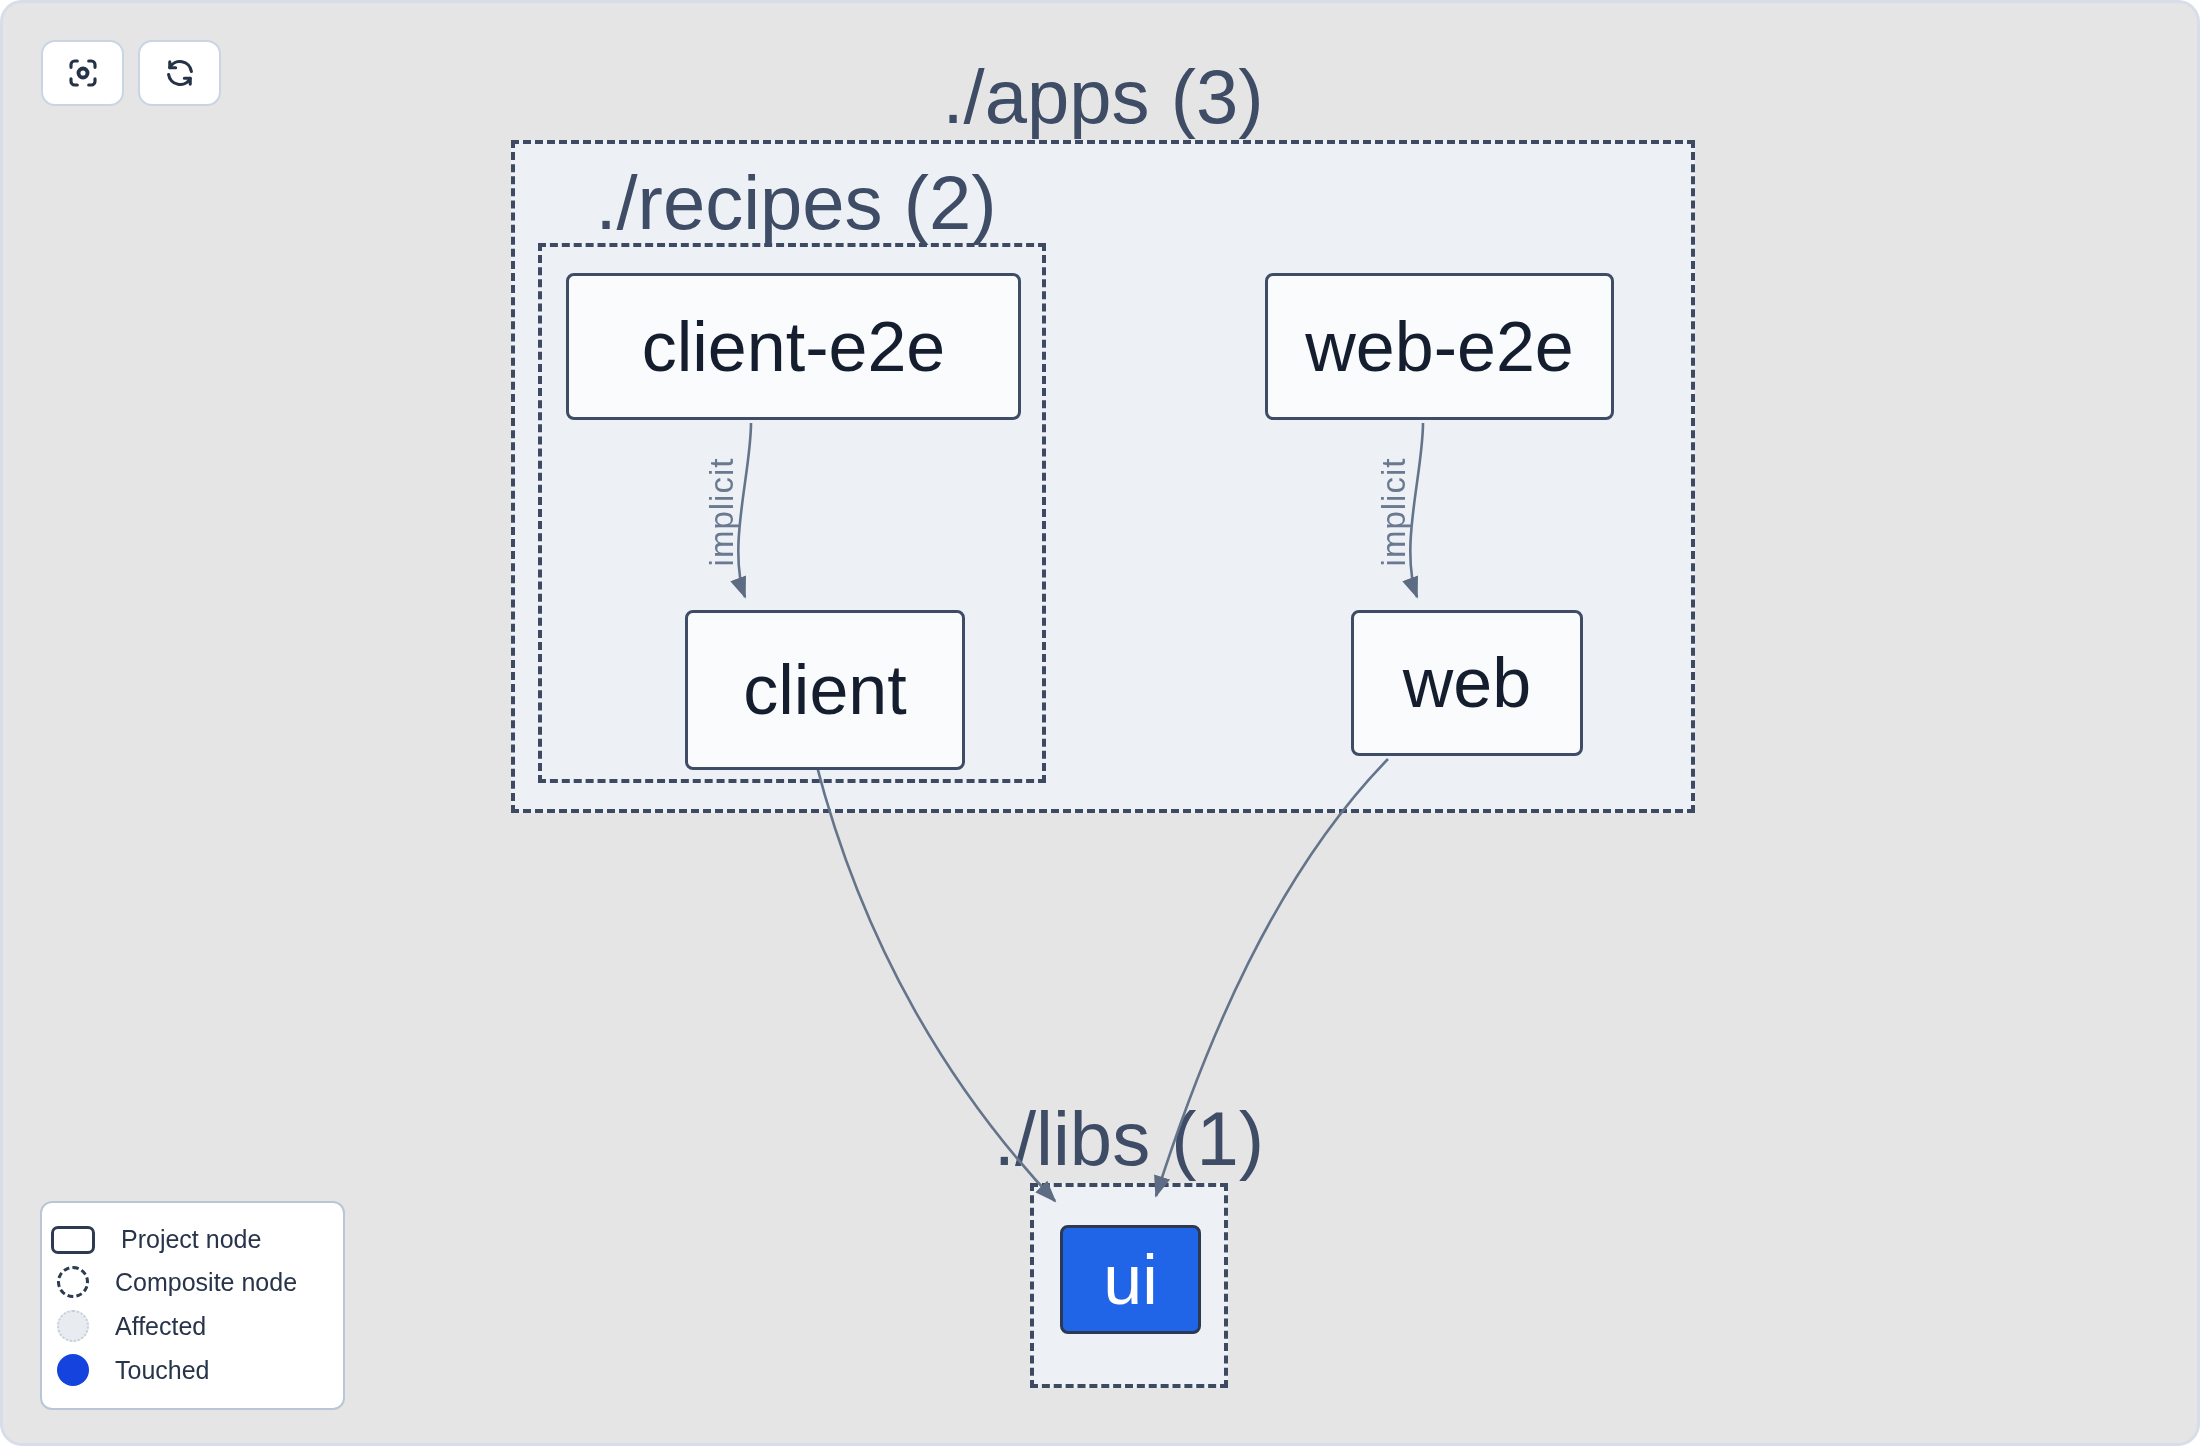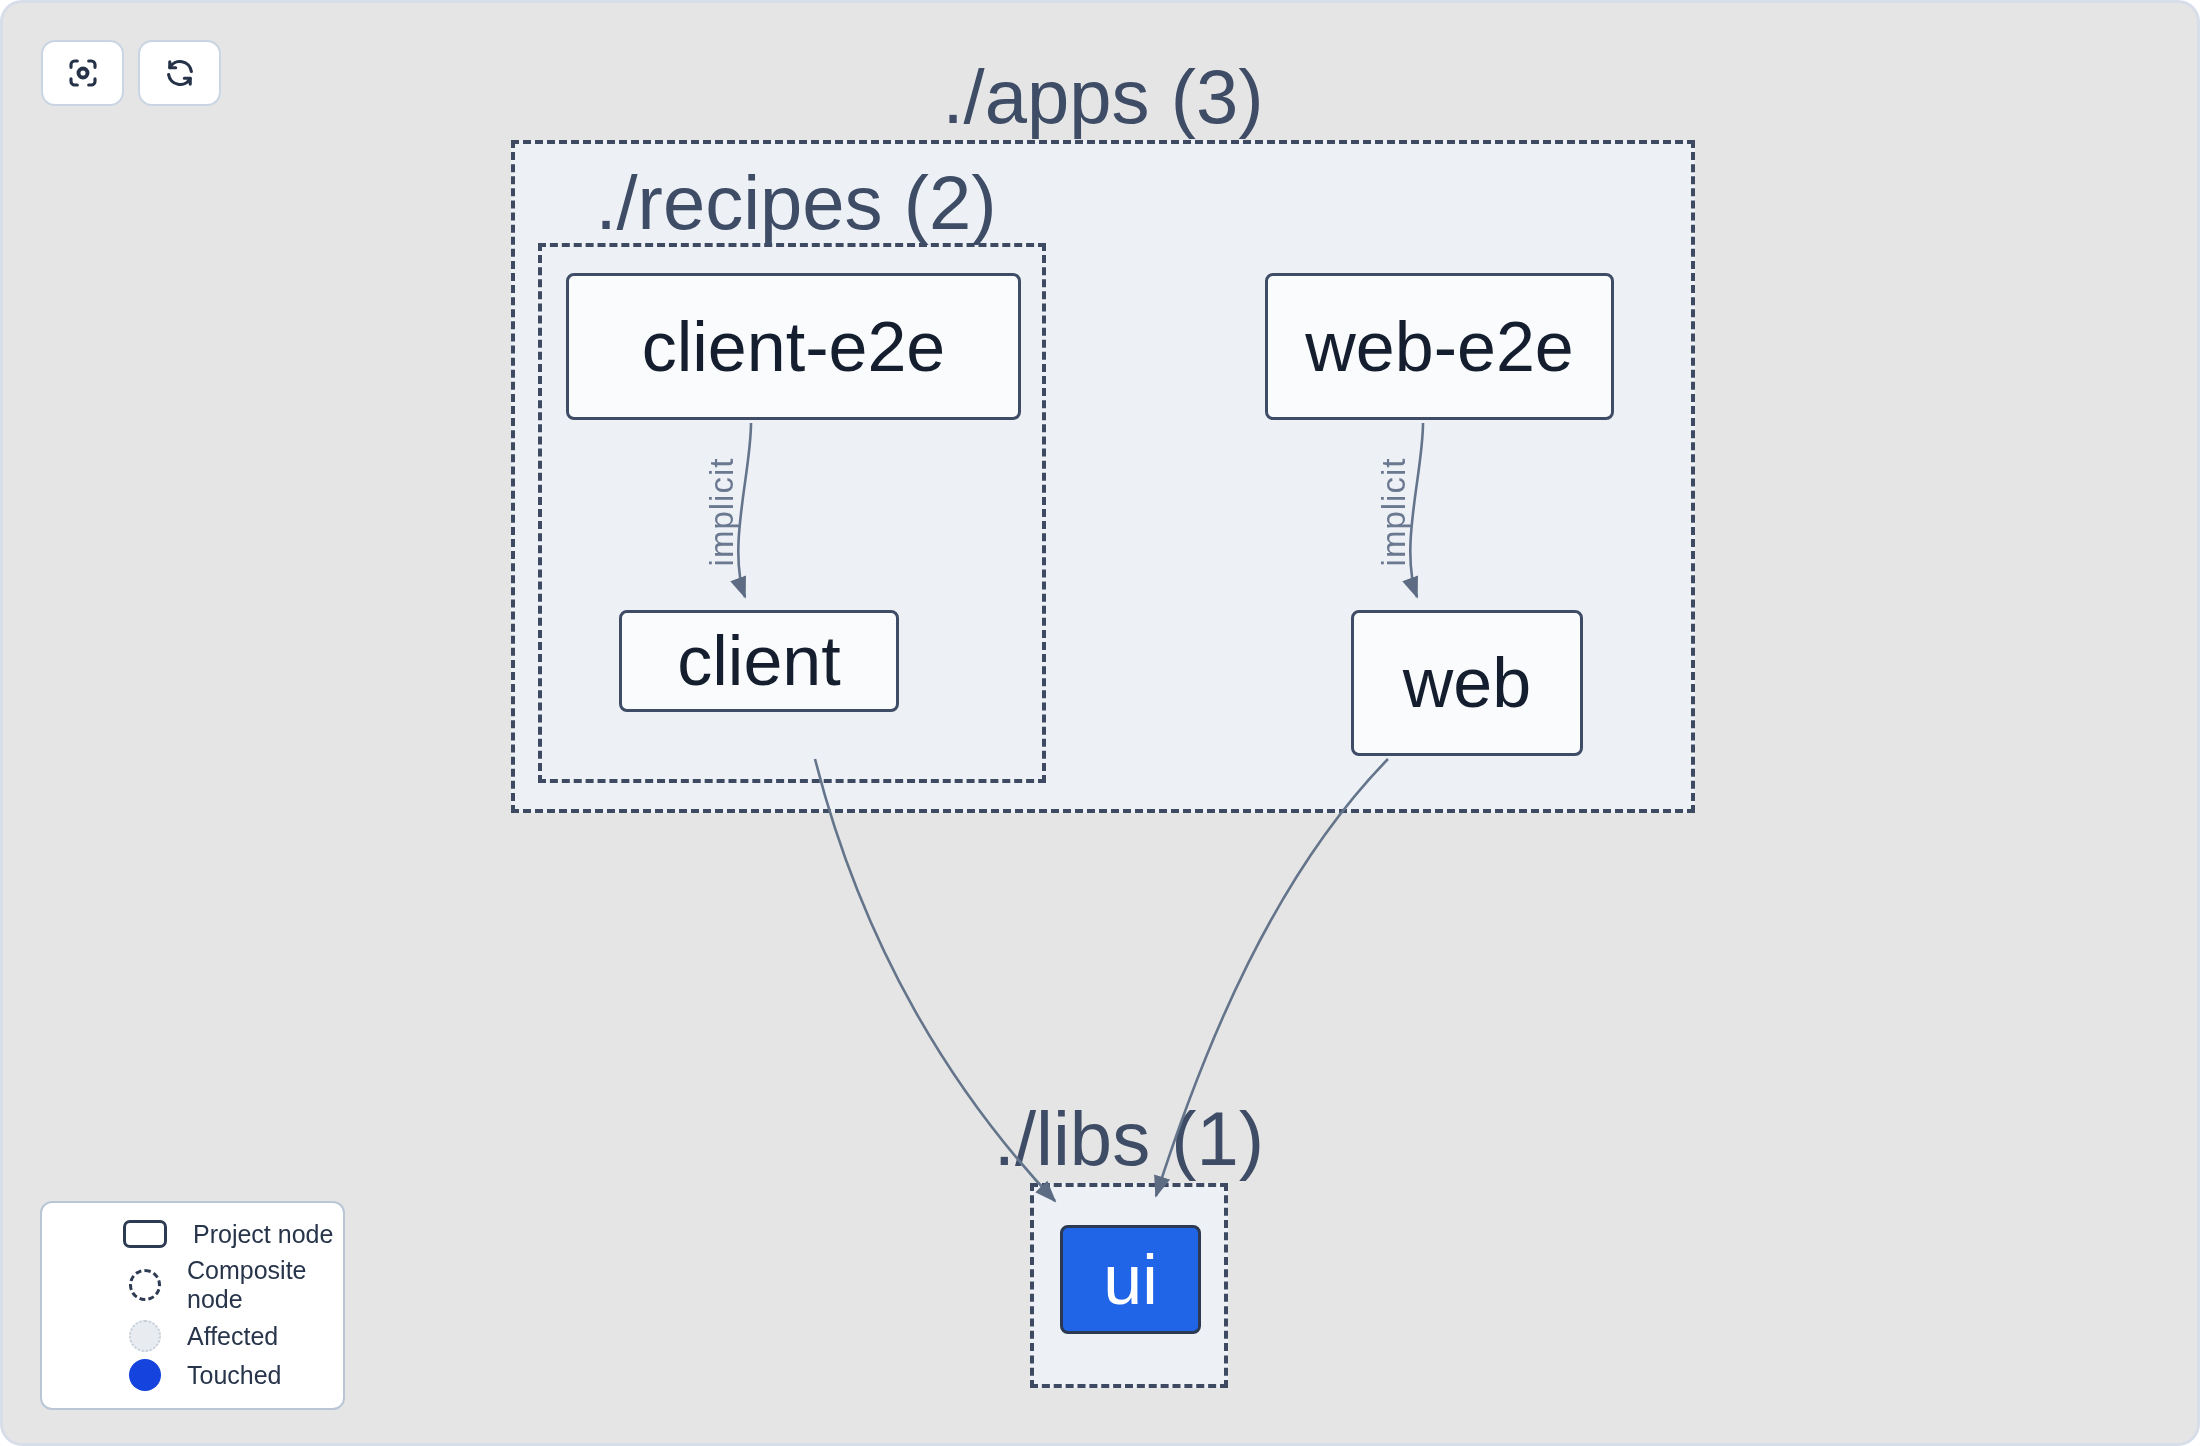--- a/index.html
+++ b/index.html
@@ -45,21 +45,21 @@
     letter-spacing:1px;
   }
 
   
   .legend{
     position:absolute;left:37px;top:1198px;width:305px;height:209px;
     background:#ffffff;border:2px solid #b9c6d6;border-radius:12px;
     display:flex;flex-direction:column;justify-content:space-evenly;
     padding:10px 0;
   }
-  .legend-row{display:flex;align-items:center;gap:26px;padding-left:28px;margin-left:44px;}
+  .legend-row{display:flex;align-items:center;gap:26px;}
   .legend-swatch{flex:0 0 auto;display:block;}
   .sw-project{width:44px;height:28px;border:3px solid #2c3a52;border-radius:7px;background:#ffffff;margin-left:9px;}
   .sw-composite{width:32px;height:32px;border:3px dashed #2c3a52;border-radius:50%;background:#ffffff;margin-left:15px;}
   .sw-affected{width:32px;height:32px;border:2px dotted #c6cfd9;border-radius:50%;background:#e8ecf1;margin-left:15px;}
   .sw-touched{width:32px;height:32px;border-radius:50%;background:#1444dd;margin-left:15px;}
   .legend-text{color:#27344a;font-size:25px;}
 </style>
 </head>
 <body>
 
@@ -105,21 +105,21 @@
       <path d="M 748 420 C 748 470, 724 545, 742 594" marker-end="url(#arrow)"></path>
       <path d="M 1420 420 C 1420 470, 1396 545, 1414 594" marker-end="url(#arrow)"></path>
       <path d="M 812 756 C 860 945, 950 1090, 1052 1198" marker-end="url(#arrow)"></path>
       <path d="M 1385 756 C 1272 872, 1202 1040, 1153 1193" marker-end="url(#arrow)"></path>
     </g>
   </svg>
 
   <div class="node" style="left:563px;top:270px;width:455px;height:147px;">
     <span>client-e2e</span>
   </div>
-  <div class="node" style="left:616px;top:607px;width:280px;height:102px;">
+  <div class="node" style="left:682px;top:607px;width:280px;height:160px;">
     <span>client</span>
   </div>
   <div class="node" style="left:1262px;top:270px;width:349px;height:147px;">
     <span>web-e2e</span>
   </div>
   <div class="node" style="left:1348px;top:607px;width:232px;height:146px;">
     <span>web</span>
   </div>
   <div class="node touched" style="left:1057px;top:1222px;width:141px;height:109px;">
     <span>ui</span>

